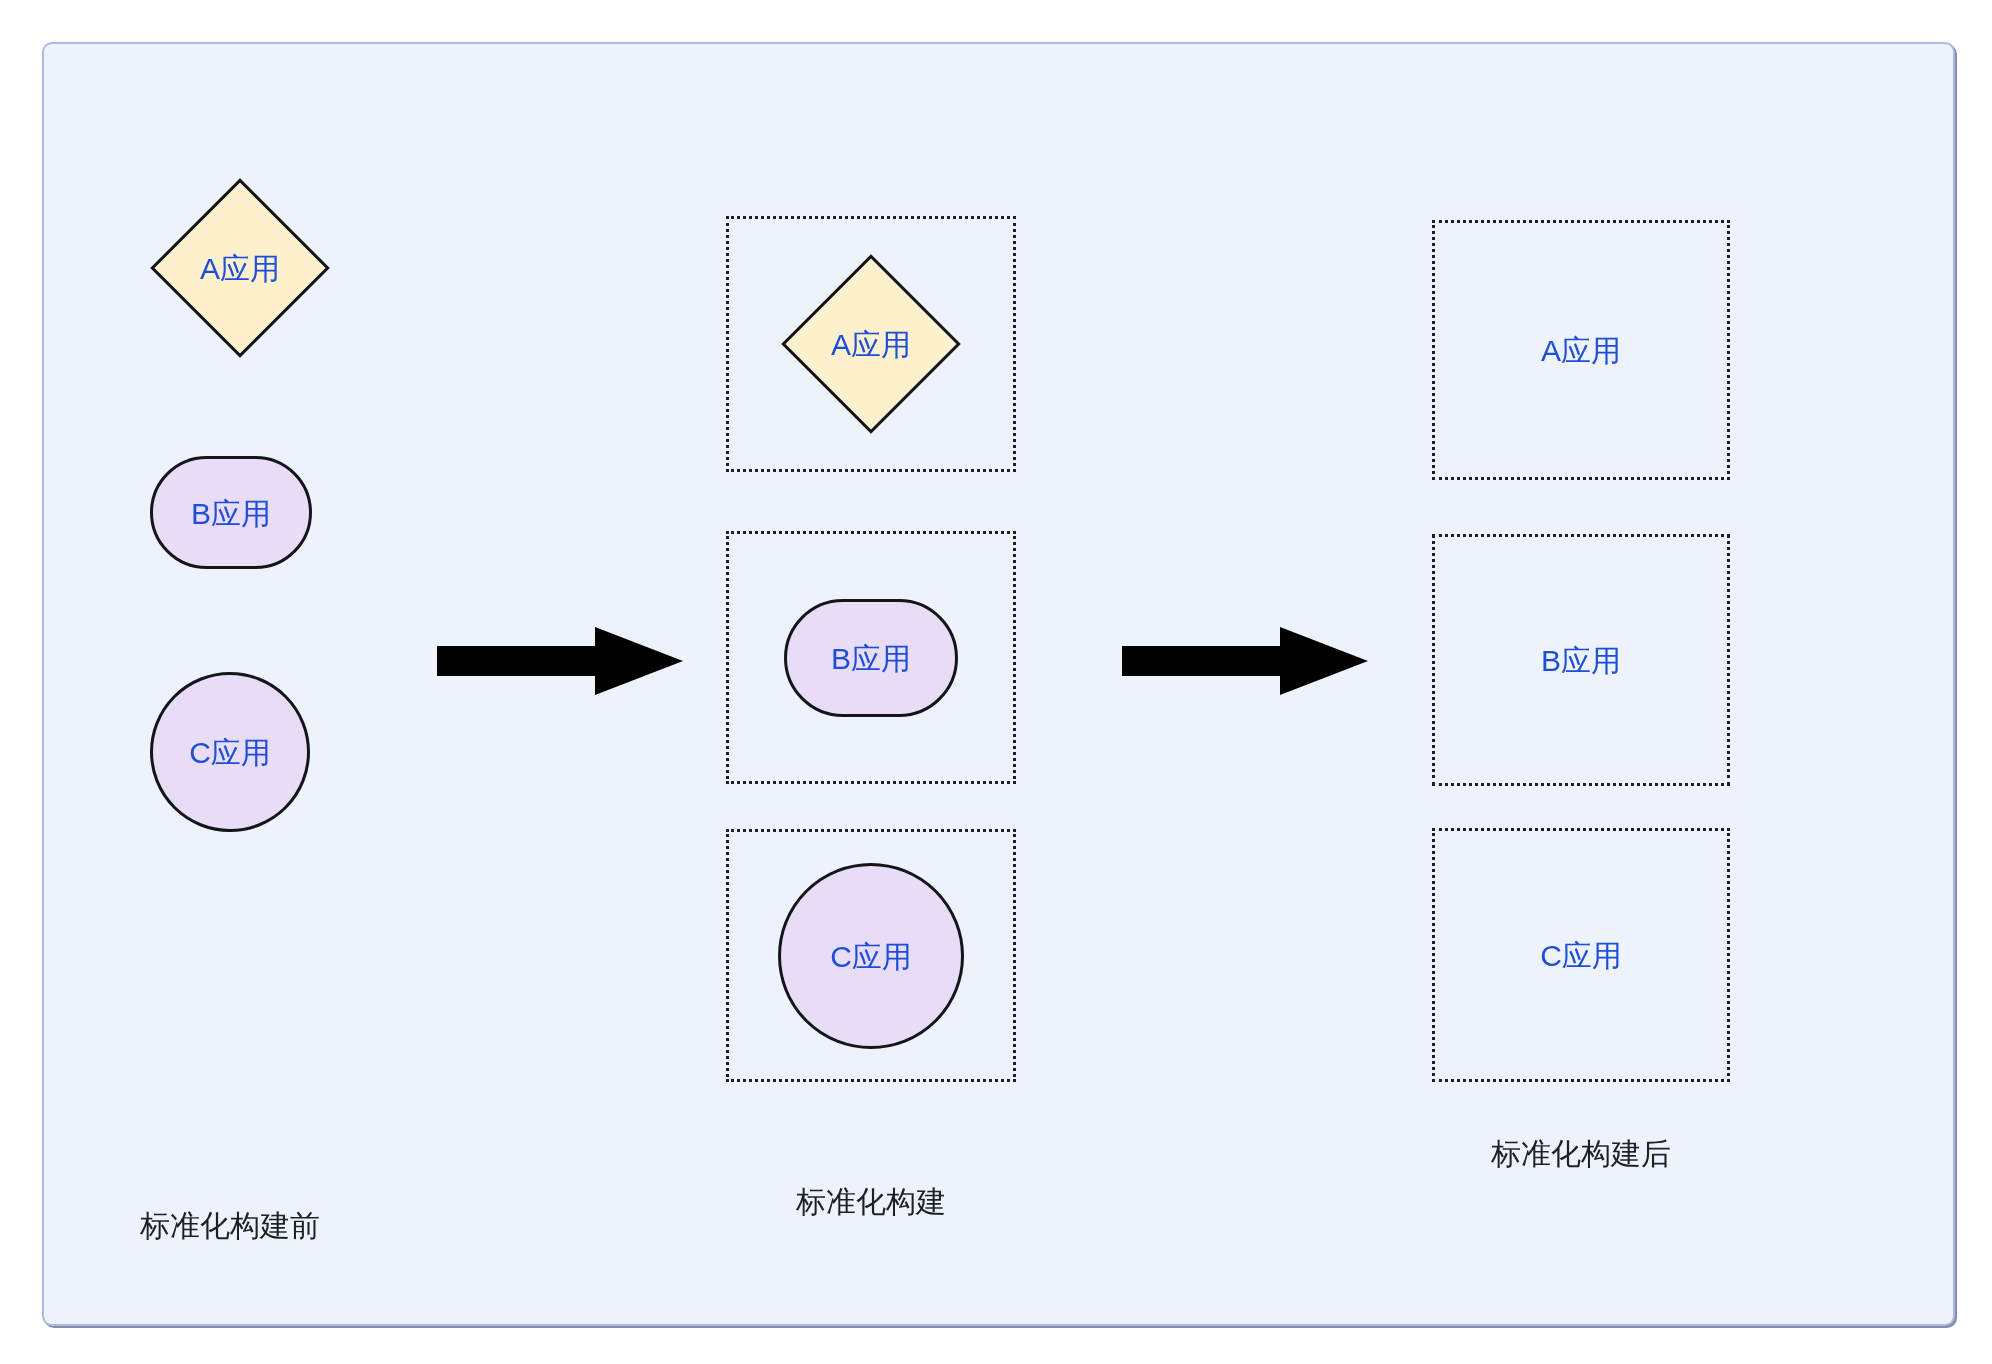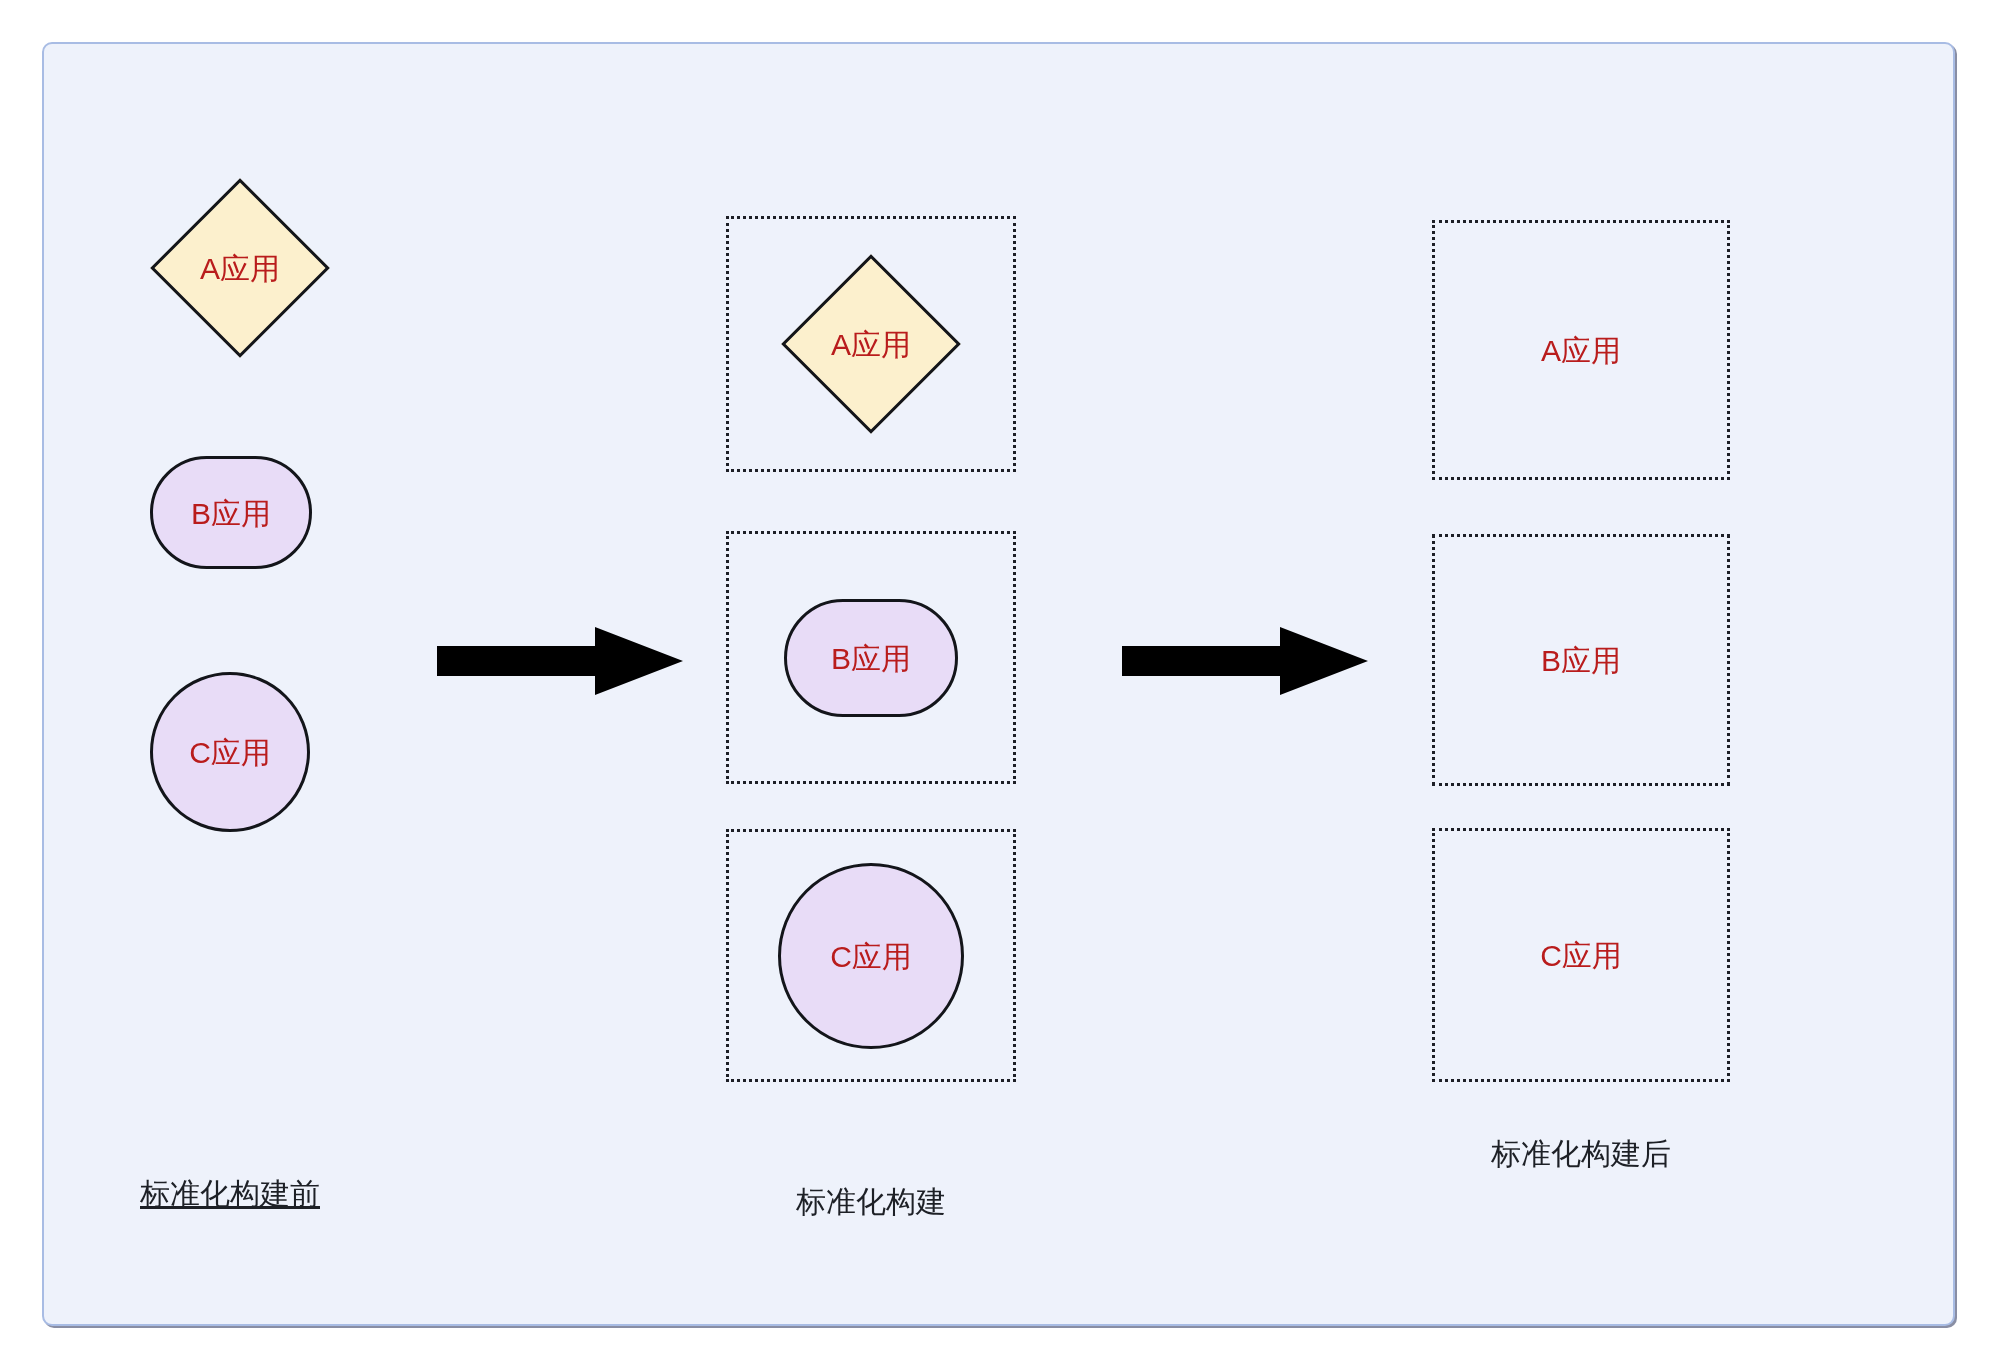--- a/index.html
+++ b/index.html
@@ -33,21 +33,21 @@
   
   .node-label {
     position: absolute;
     left: 0;
     top: 50%;
     width: 100%;
     transform: translateY(-50%);
     text-align: center;
     font-size: 30px;
     line-height: 1.1;
-    color: #b91c1c;
+    color: #1d4ed8;
     white-space: nowrap;
     pointer-events: none;
   }
   
   .shape {
     position: absolute;
     box-sizing: border-box;
   }
   .diamond-wrap {
     position: absolute;
@@ -106,21 +106,21 @@
   </div>
 
   <div class="shape rounded-rect" style="left:150px; top:456px; width:162px; height:113px;">
     <div class="node-label">B应用</div>
   </div>
 
   <div class="shape circle" style="left:150px; top:672px; width:160px; height:160px;">
     <div class="node-label">C应用</div>
   </div>
 
-  <div class="column-caption" style="left:110px; top:1174px; width:240px;text-decoration:underline;">标准化构建前</div>
+  <div class="column-caption" style="left:110px; top:1206px; width:240px;">标准化构建前</div>
 
   <div class="block-arrow" style="left:437px; top:625px; width:246px; height:72px;">
     <svg viewBox="0 0 246 72" preserveAspectRatio="none">
       <path d="M0,21 L158,21 L158,2 L246,36 L158,70 L158,51 L0,51 Z" fill="#000000"></path>
     </svg>
   </div>
 
   <div class="shape dotted-box" style="left:726px; top:216px; width:290px; height:256px;">
     <div class="diamond-wrap" style="left:50%; top:50%; width:180px; height:180px; transform:translate(-50%,-50%);">
       <div class="diamond-body" style="width:127px; height:127px;"></div>

